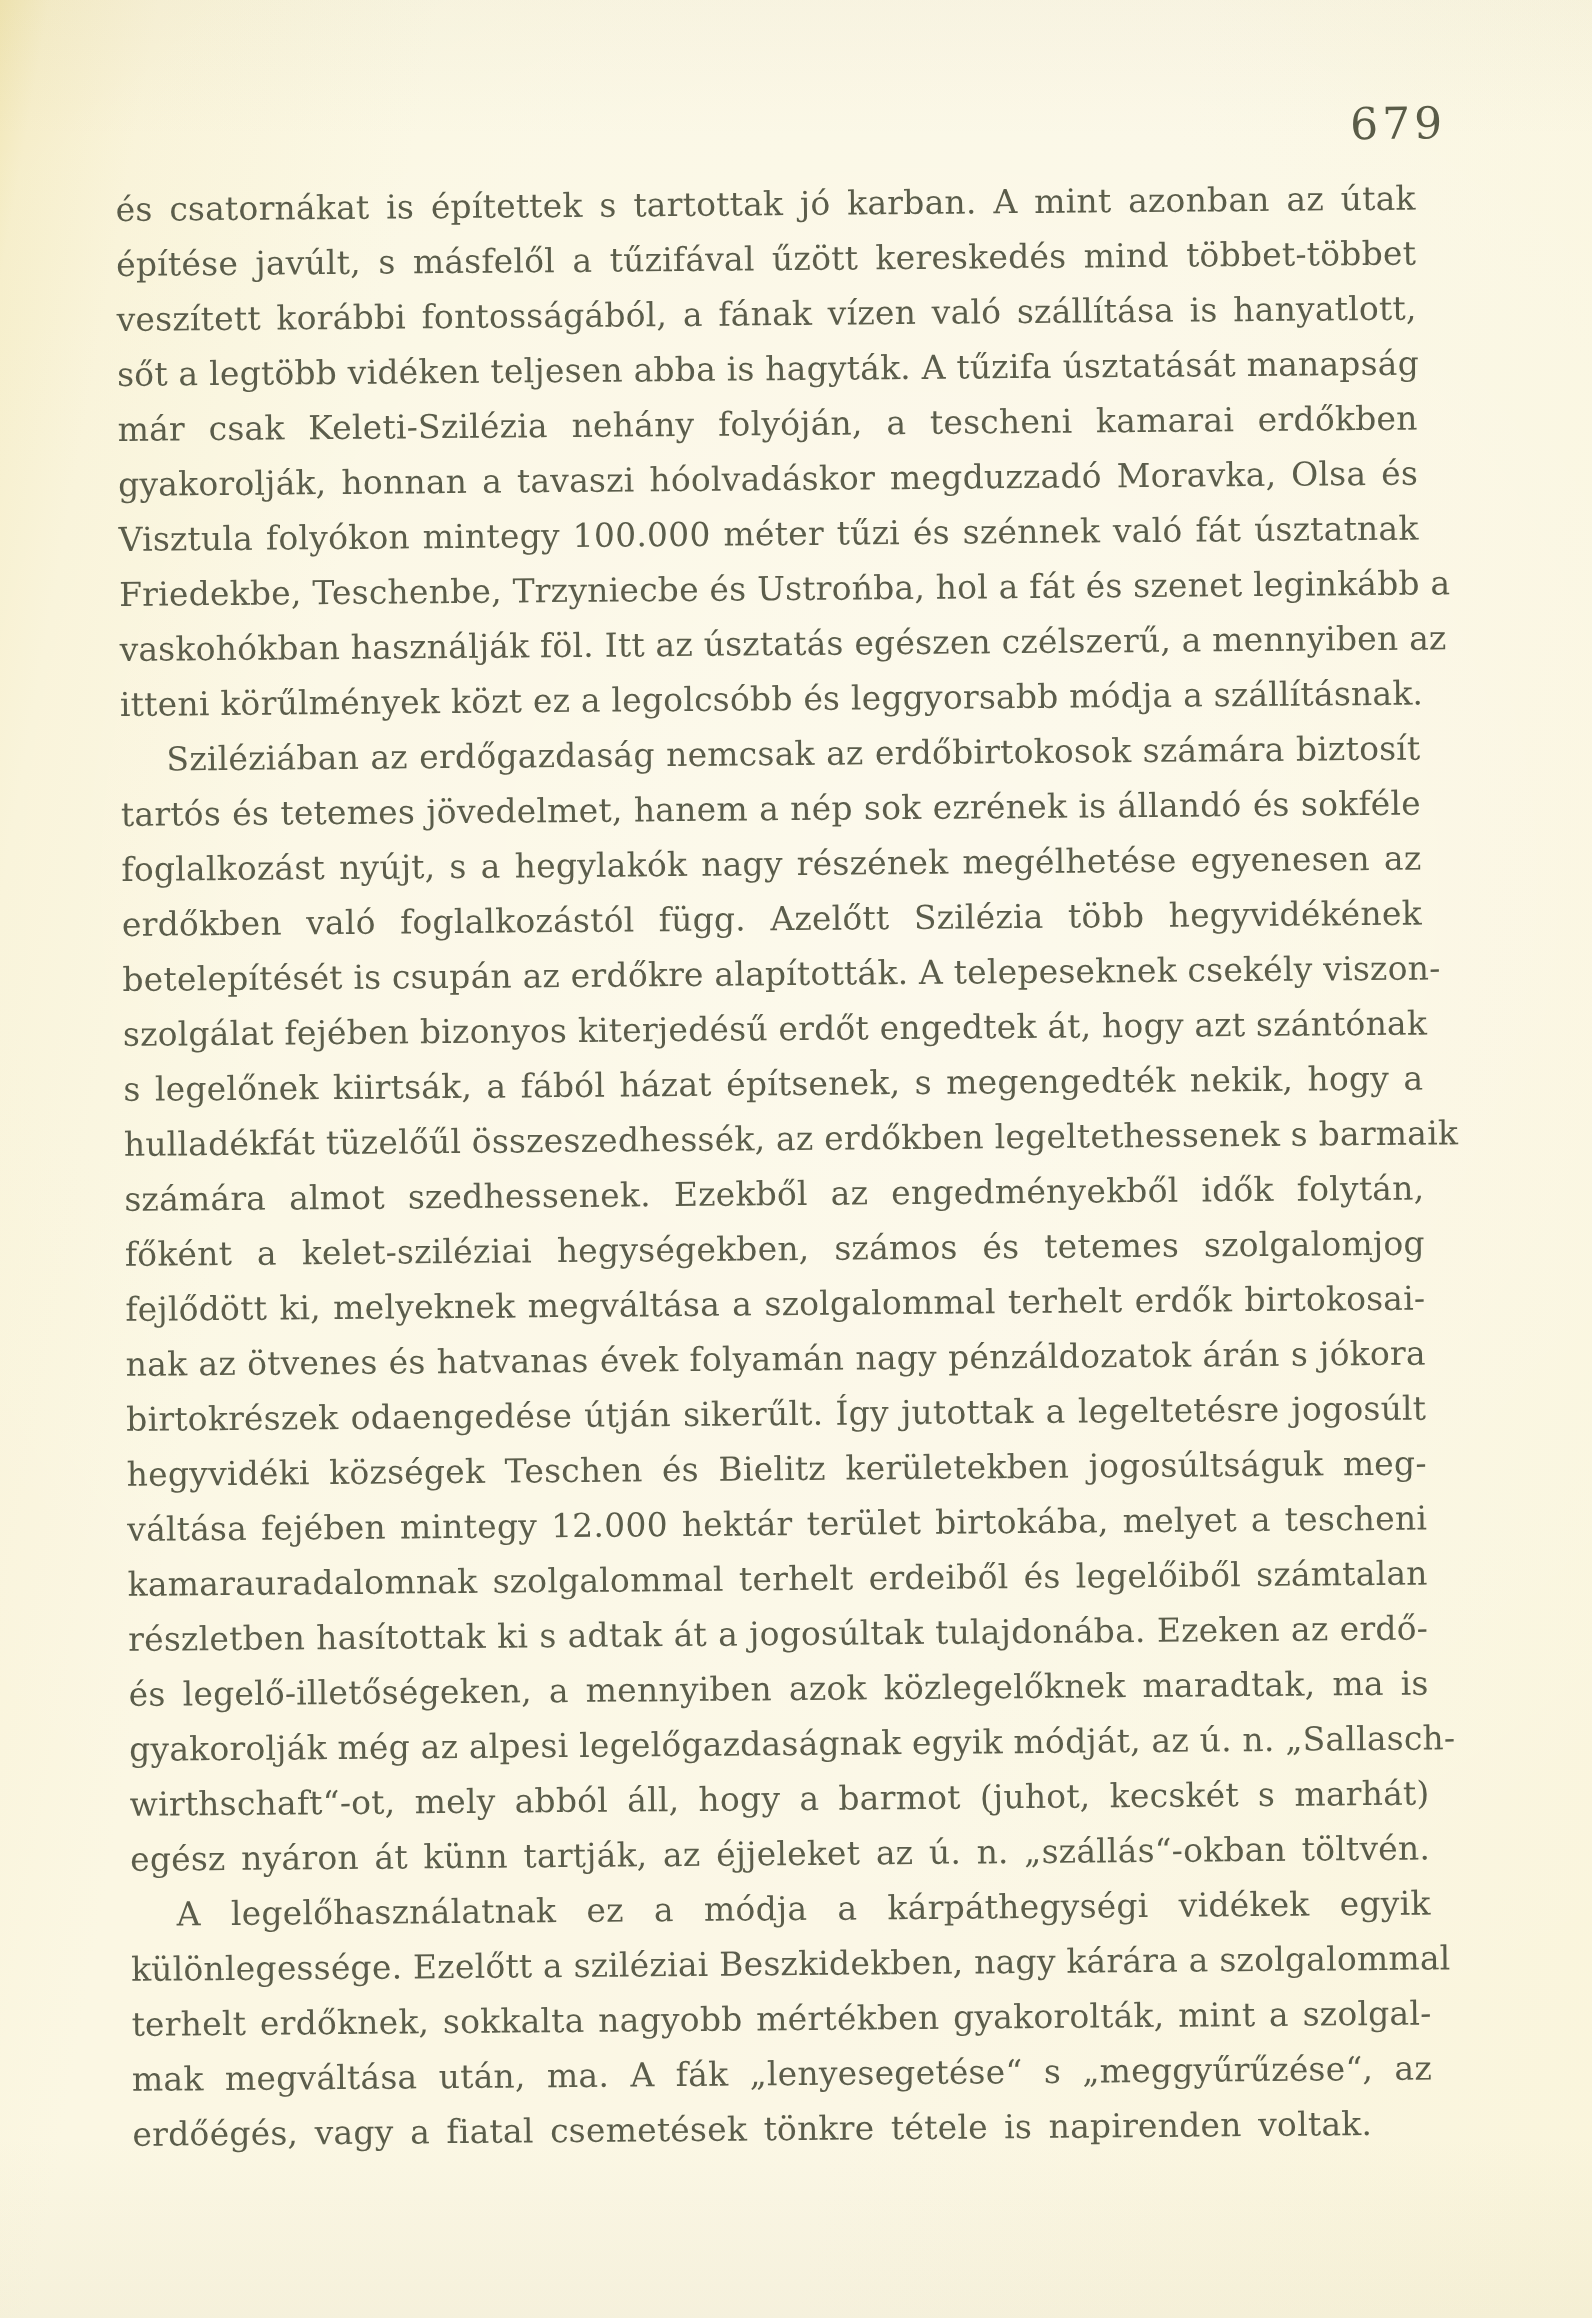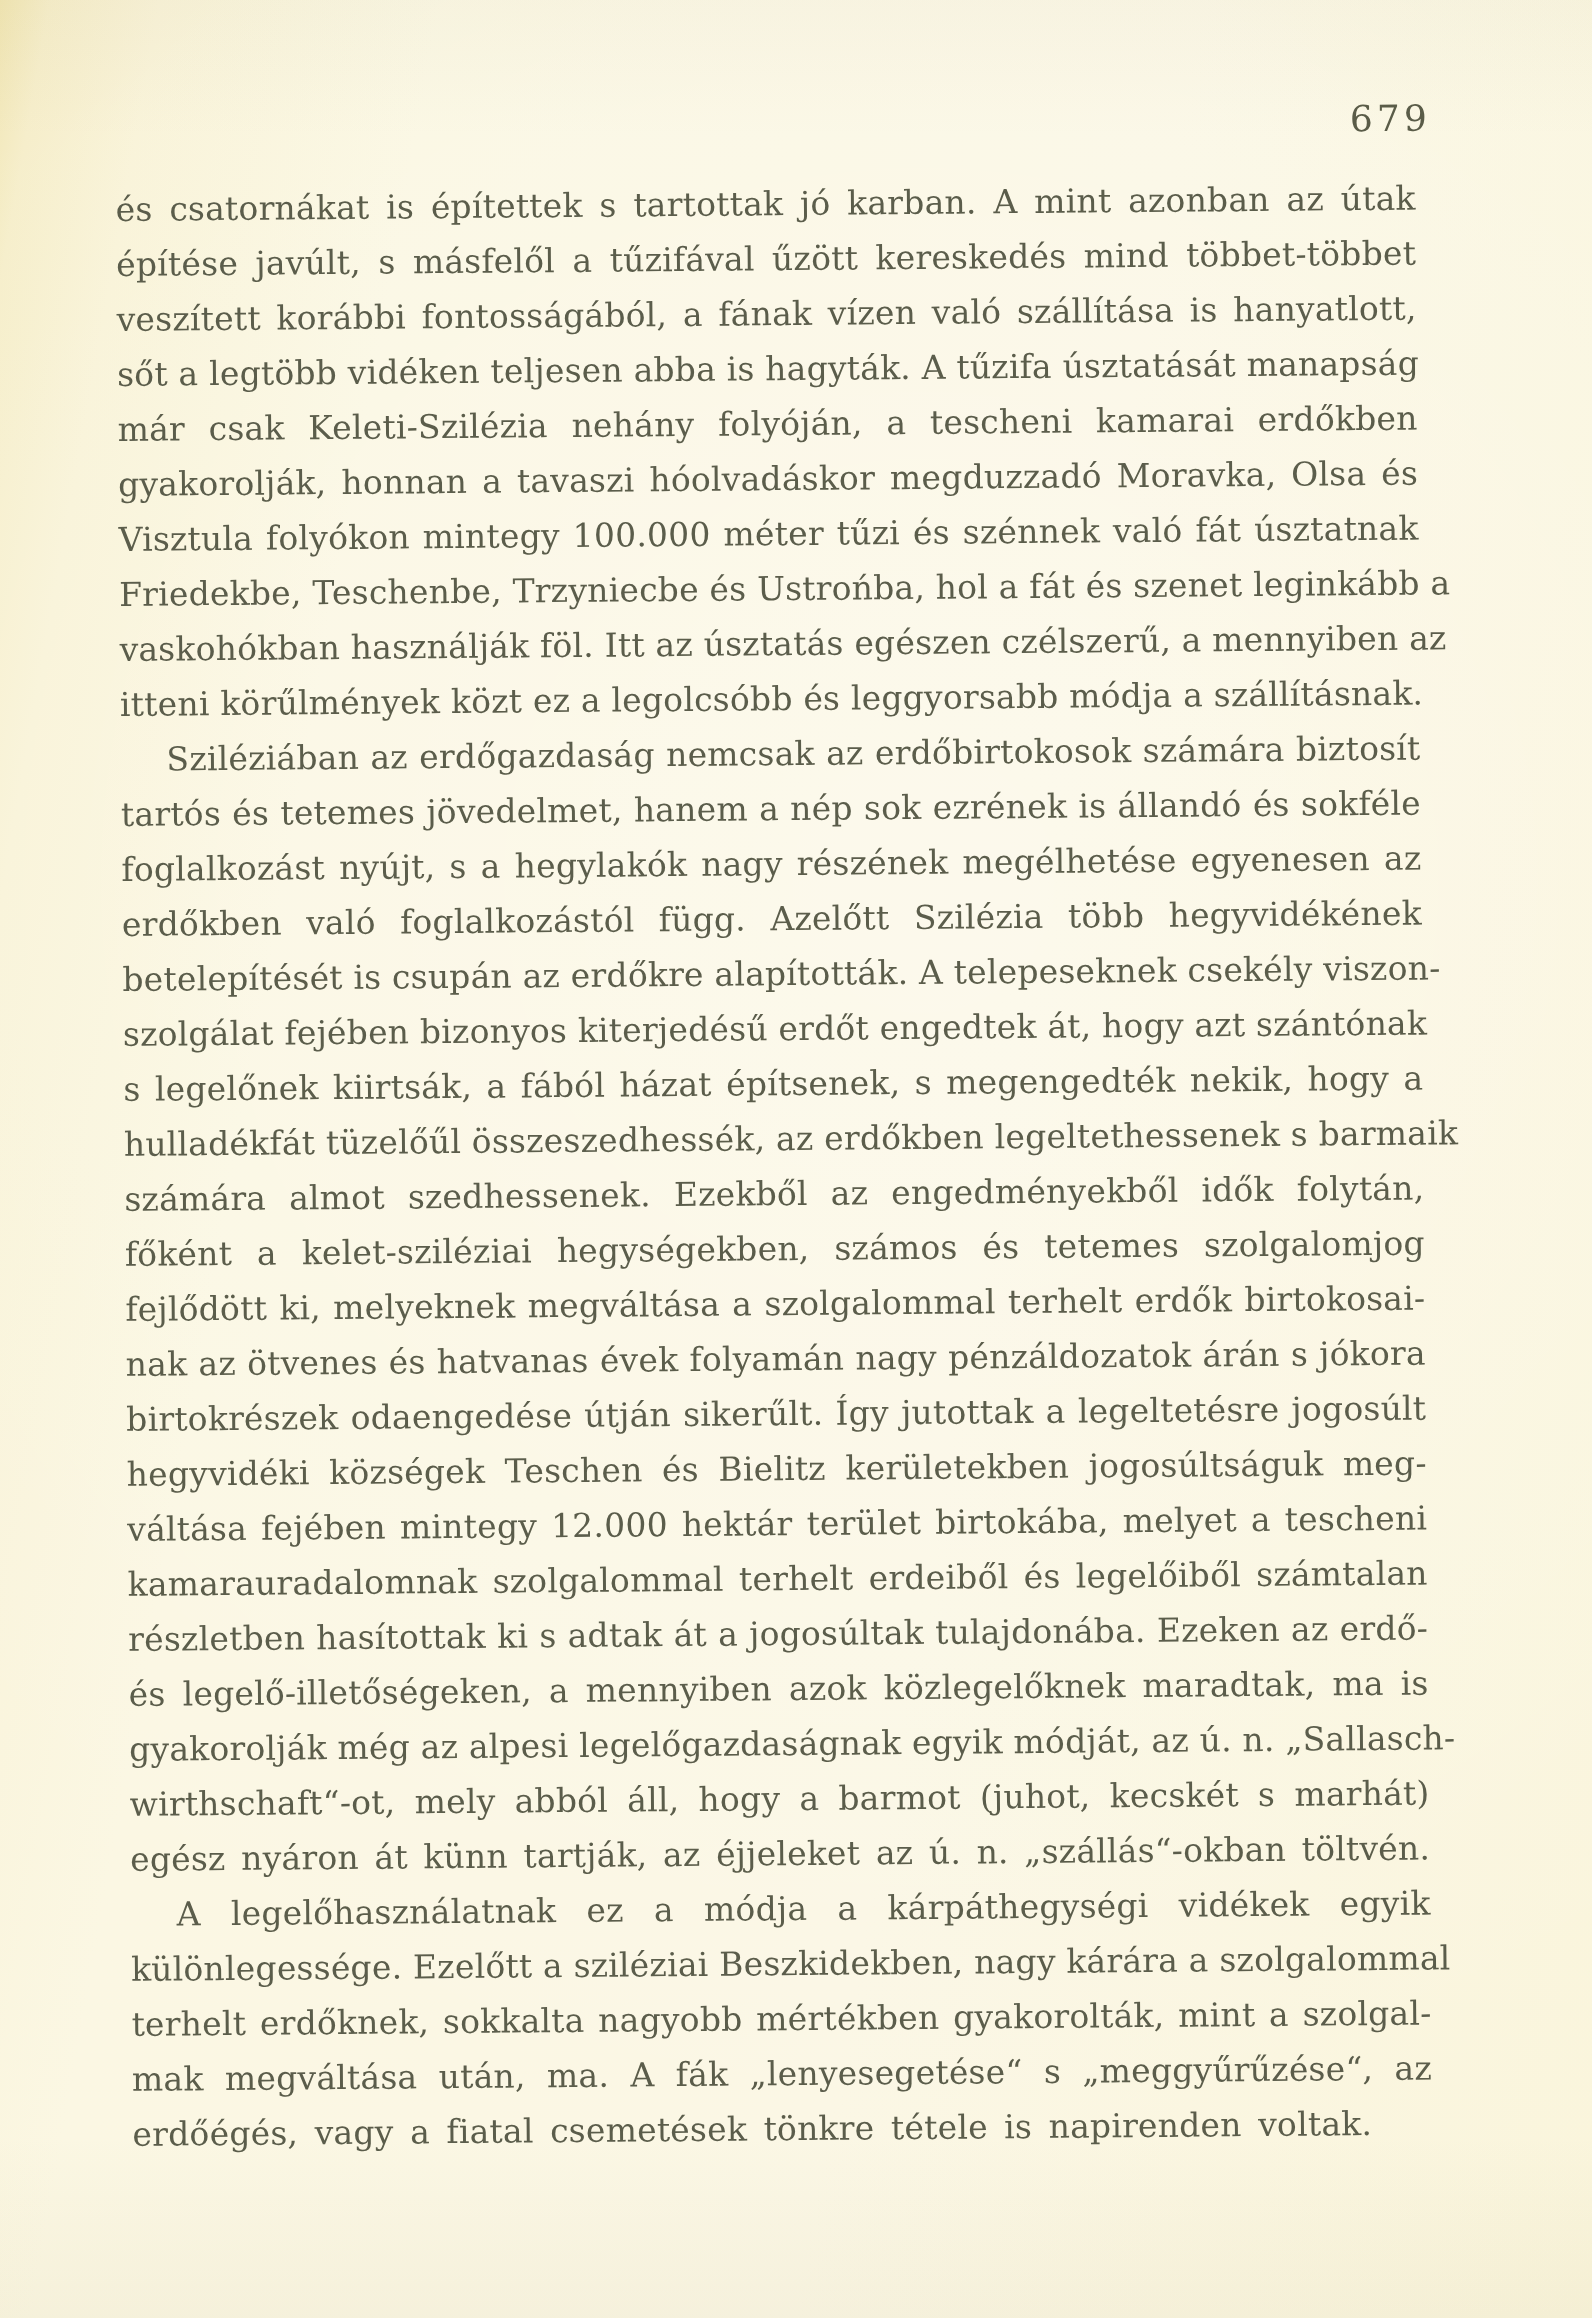--- a/index.html
+++ b/index.html
@@ -16,21 +16,21 @@
       linear-gradient(100deg, #f1e6b4 0%, #f6eeca 2.5%, #f9f3d8 8%, #fbf7e3 22%, #fbf7e5 60%, #faf5dc 100%);
   }
   .scan{
     position:absolute;inset:0;
     transform:rotate(-0.5deg);
     transform-origin:50% 45%;
   }
   .pagenum{
     position:absolute;
     top:103px;left:1358px;width:61px;
-    font-size:36px;letter-spacing:4.1px;
+    font-size:44px;letter-spacing:4.1px;
     color:#5a5c48;text-align:left;
   }
   .content{
     position:absolute;
     left:123px;top:176px;width:1300px;
     font-size:33px;line-height:55px;
     color:#5b5d4b;
     letter-spacing:0.2px;
   }
   .line{

